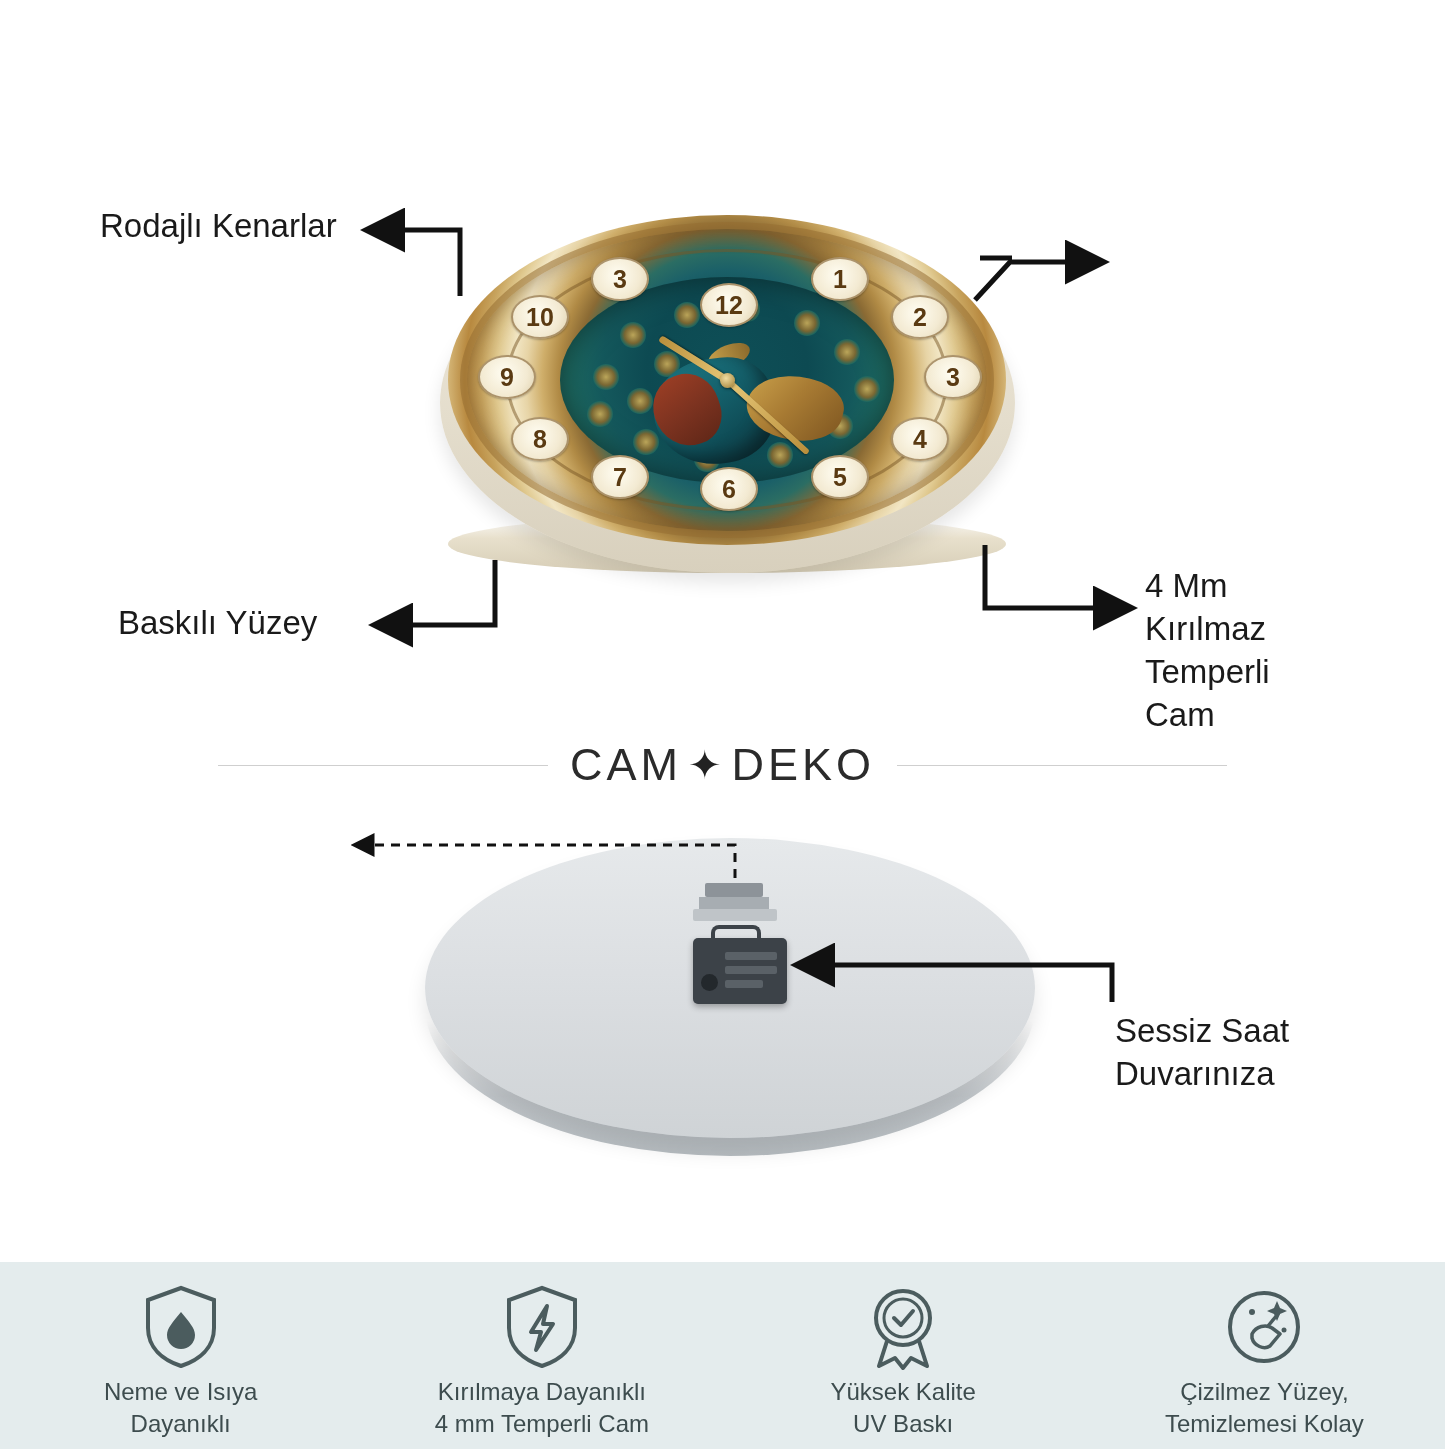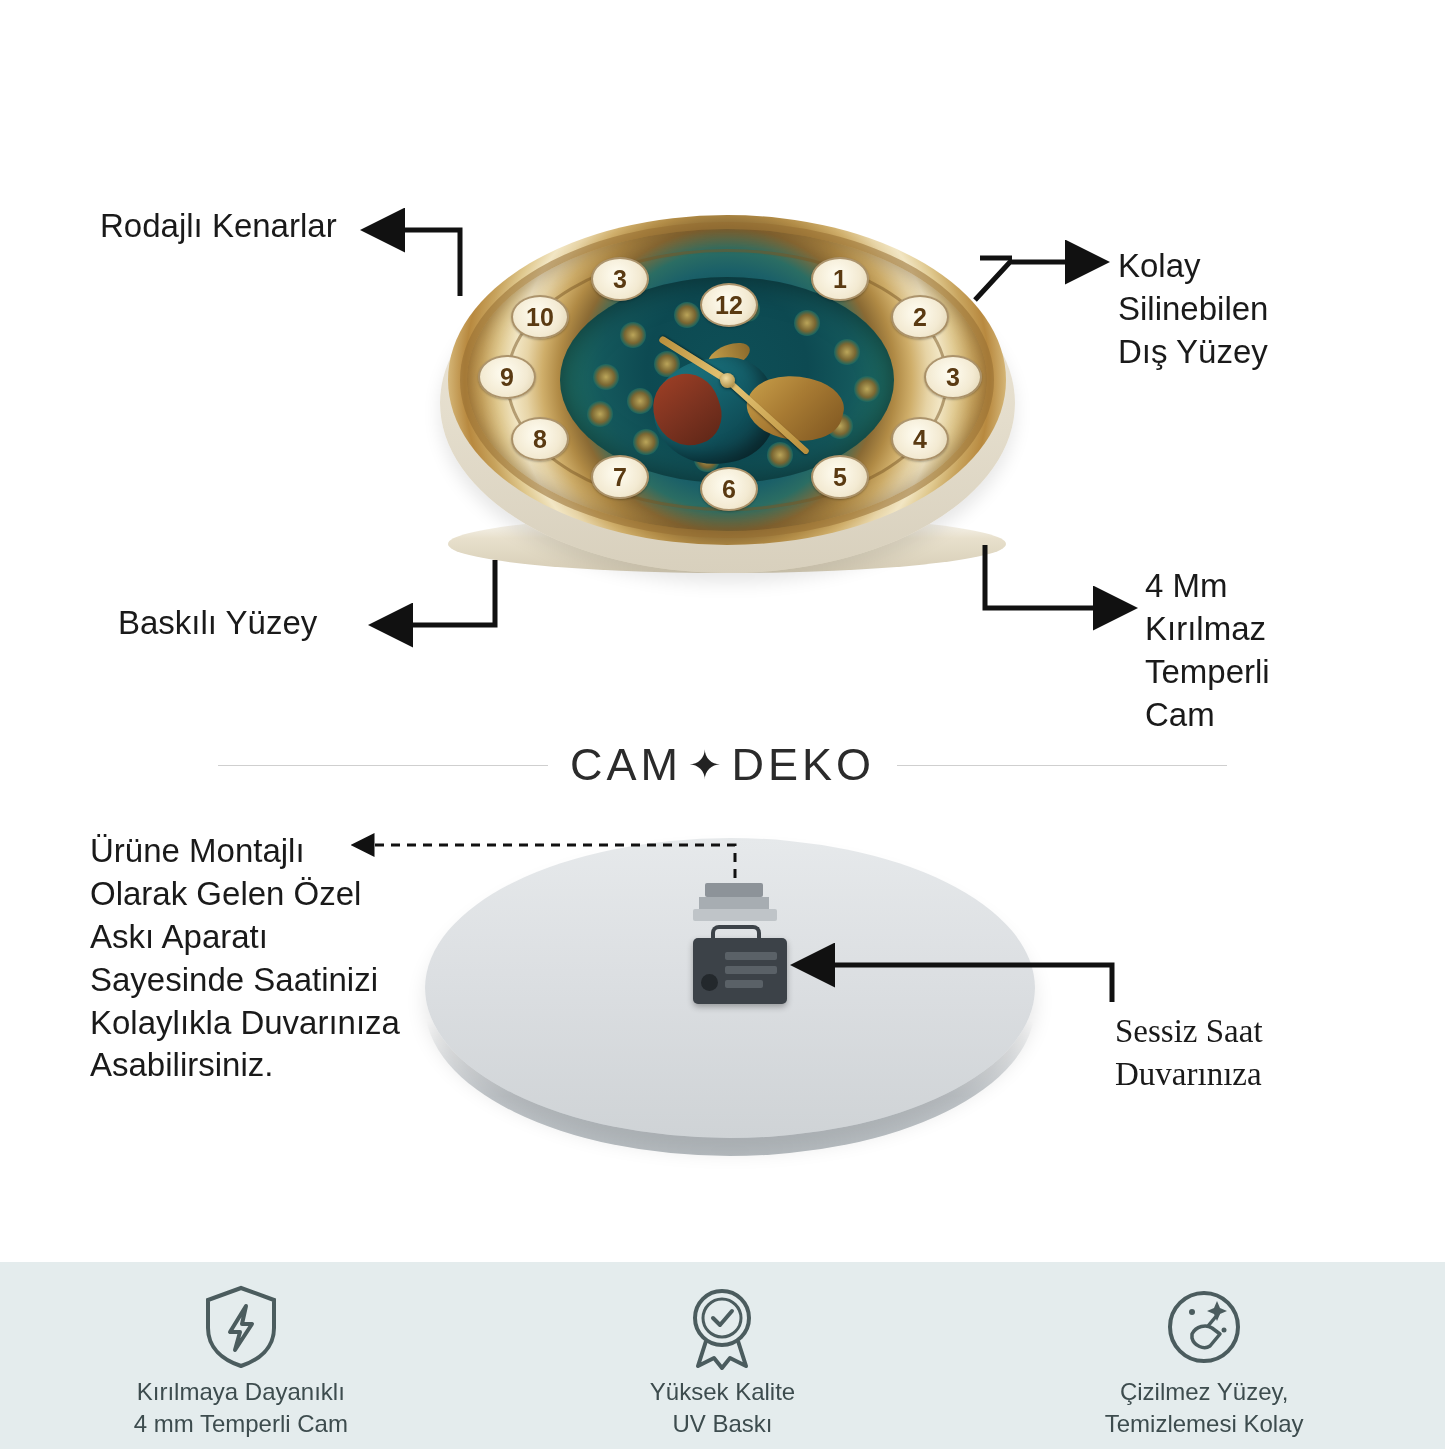--- a/index.html
+++ b/index.html
@@ -16,21 +16,21 @@
   
   .callout{position:absolute;font-size:33px;line-height:1.30;color:#1a1a1a;}
   .callout b{font-weight:normal;}
   .callout .thin{font-weight:400;}
 
   #c-kesmeyen{left:100px;top:205px;width:340px;text-align:left;}
   #c-kolay{left:1118px;top:245px;width:300px;text-align:left;}
   #c-arkada{left:118px;top:602px;width:330px;text-align:left;}
   #c-4mm{left:1145px;top:565px;width:250px;text-align:left;}
   #c-urune{left:90px;top:830px;width:345px;text-align:left;}
-  #c-sessiz{left:1115px;top:1010px;width:300px;text-align:left;font-family:Liberation Serif, serif;}
+  #c-sessiz{left:1115px;top:1010px;width:300px;text-align:left;}
 
   
   .clock-wrap{position:absolute;left:440px;top:215px;width:575px;height:370px;}
   .clock-shadowplate{
     position:absolute;left:0;top:18px;width:575px;height:340px;
     border-radius:50%;
     background:linear-gradient(180deg,#efe9dc 0%,#e4ddcc 55%,#d8d0bd 100%);
     box-shadow:0 10px 18px rgba(0,0,0,.10);
   }
   .clock-face{
@@ -215,47 +215,32 @@
       <div class="hand hour"></div>
       <div class="hand minute"></div>
       <div class="hand-cap"></div>
     </div>
   </div>
 
   <div class="callout" id="c-kesmeyen">
     <div><b>Rodajlı Kenarlar</b></div>
   </div>
 
-  <div class="callout" id="c-kolay">
-    <div><b>Kolay</b></div>
-    <div><b>Silinebilen</b></div>
-    <div class="thin">Dış Yüzey</div>
-  </div>
 
   <div class="callout" id="c-arkada">
     <div><b>Baskılı Yüzey</b></div>
   </div>
 
   <div class="callout" id="c-4mm">
     <div><b>4 Mm</b></div>
     <div><b>Kırılmaz</b></div>
     <div class="thin">Temperli</div>
     <div class="thin">Cam</div>
   </div>
 
-  <div class="callout" id="c-urune">
-    <div class="thin">Ürüne Montajlı</div>
-    <div>
-      <span class="thin">Olarak Gelen </span><b>Özel</b>
-    </div>
-    <div><b>Askı Aparatı</b></div>
-    <div class="thin">Sayesinde Saatinizi</div>
-    <div class="thin">Kolaylıkla Duvarınıza</div>
-    <div class="thin">Asabilirsiniz.</div>
-  </div>
 
   <div class="callout" id="c-sessiz">
     <div class="thin">Sessiz Saat</div>
     <div class="thin">Duvarınıza</div>
   </div>
 
   <div class="brand">
     <div class="line"></div>
     <div class="word">
       <span>CAM</span>
@@ -302,20 +287,32 @@
 
     <path d="M985,545 L985,608 L1128,608" stroke="#111" stroke-width="5" fill="none" marker-end="url(#ah)"></path>
 
     <path d="M735,878 L735,845 L355,845" stroke="#111" stroke-width="3" stroke-dasharray="9 7" fill="none" marker-end="url(#ah2)"></path>
 
     <path d="M1112,1002 L1112,965 L800,965" stroke="#111" stroke-width="5" fill="none" marker-end="url(#ah)"></path>
   </svg>
 
   <div class="footer">
 
+    <div class="feat">
+      <div class="ico">
+        <svg width="78" height="86" viewBox="0 0 78 86">
+          <path d="M39 4 L72 16 V44 C72 64 57 76 39 82 C21 76 6 64 6 44 V16 Z" fill="none" stroke="#4b5c5e" stroke-width="4"></path>
+          <path d="M39 28 C47 38 53 44 53 51 a14 14 0 0 1 -28 0 C25 44 31 38 39 28 Z" fill="#4b5c5e"></path>
+        </svg>
+      </div>
+      <div class="lbl">
+        <div>Neme ve Isıya</div>
+        <div>Dayanıklı</div>
+      </div>
+    </div>
 
     <div class="feat">
       <div class="ico">
         <svg width="78" height="86" viewBox="0 0 78 86">
           <path d="M39 4 L72 16 V44 C72 64 57 76 39 82 C21 76 6 64 6 44 V16 Z" fill="none" stroke="#4b5c5e" stroke-width="4"></path>
           <path d="M44 22 L28 48 H38 L33 66 L50 40 H40 Z" fill="none" stroke="#4b5c5e" stroke-width="4" stroke-linejoin="round"></path>
         </svg>
       </div>
       <div class="lbl">
         <div>Kırılmaya Dayanıklı</div>

